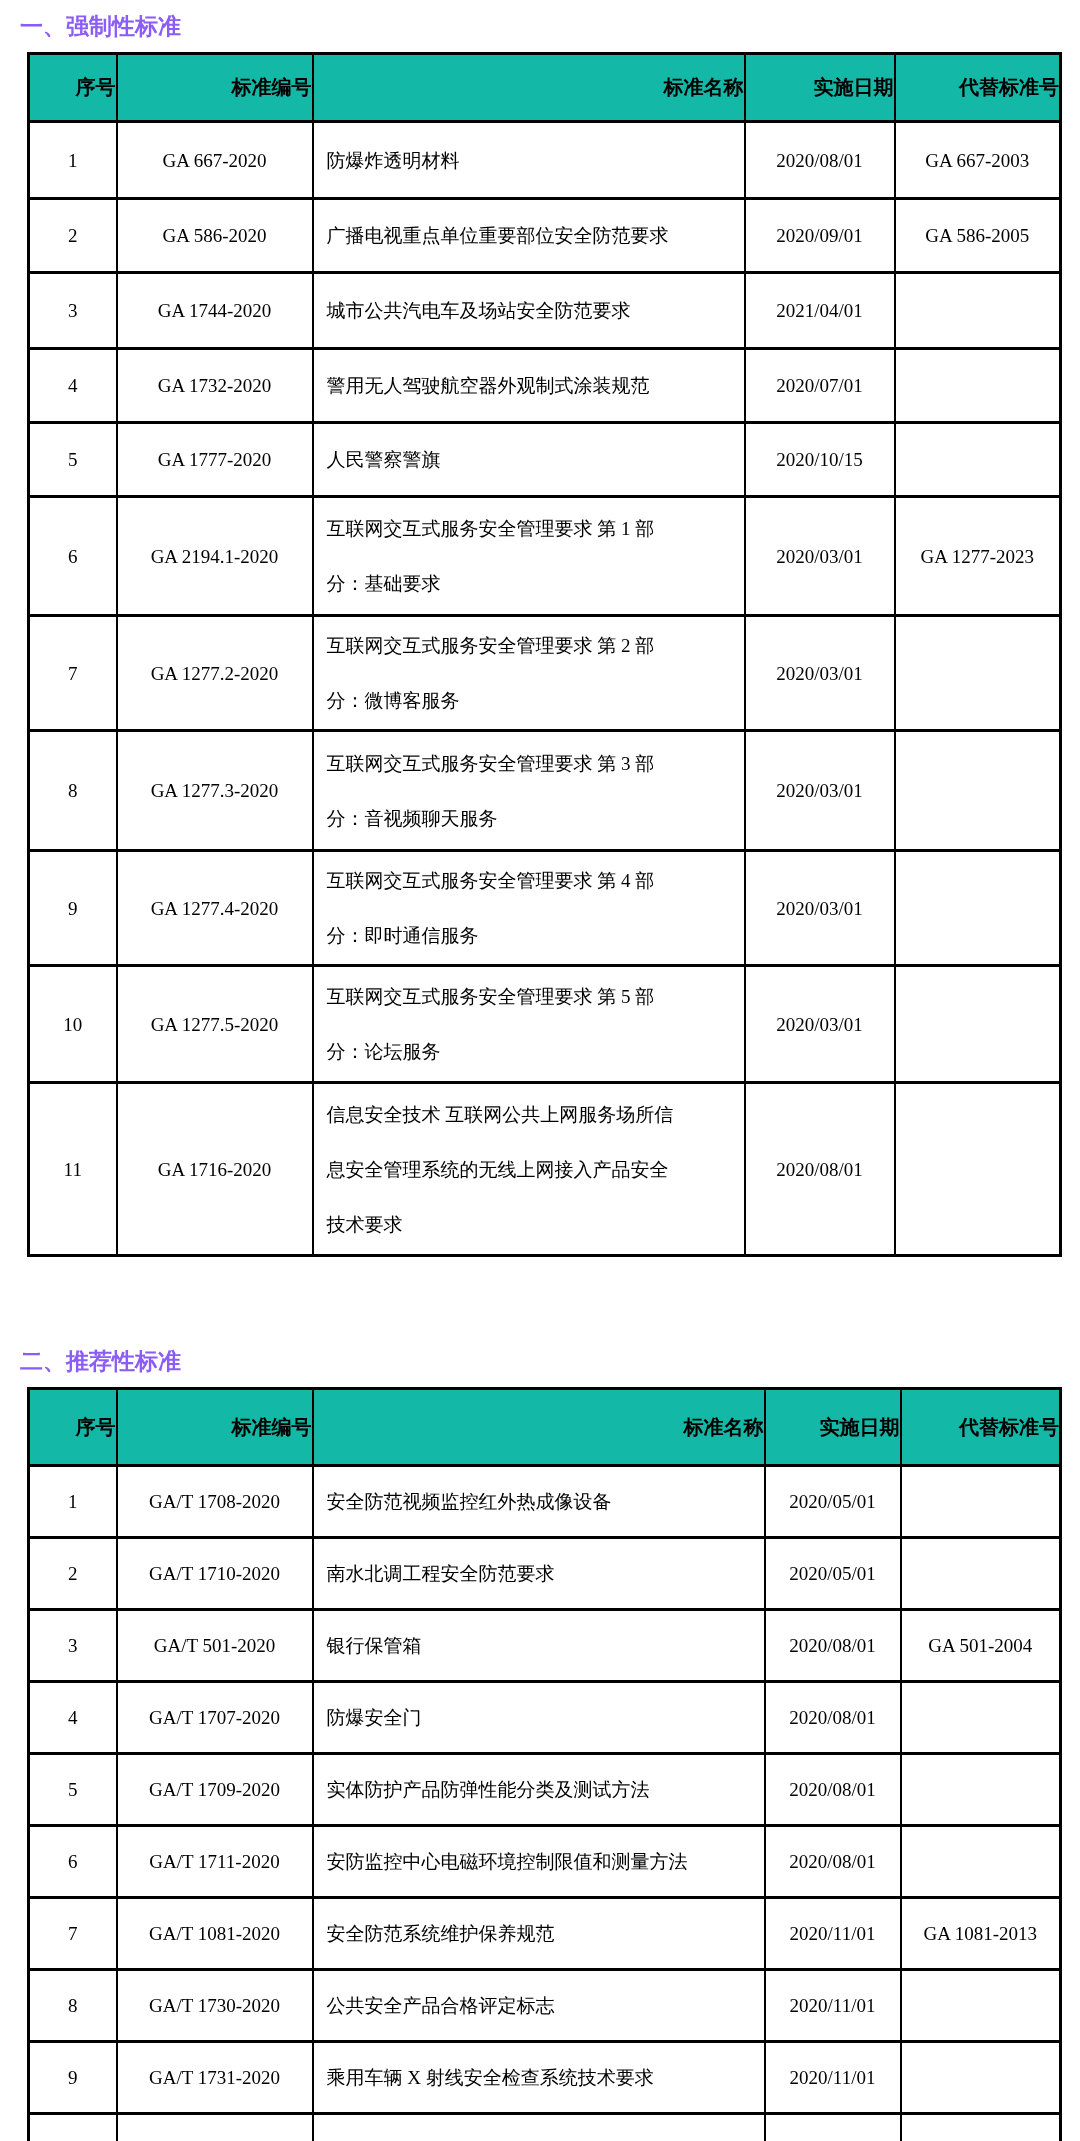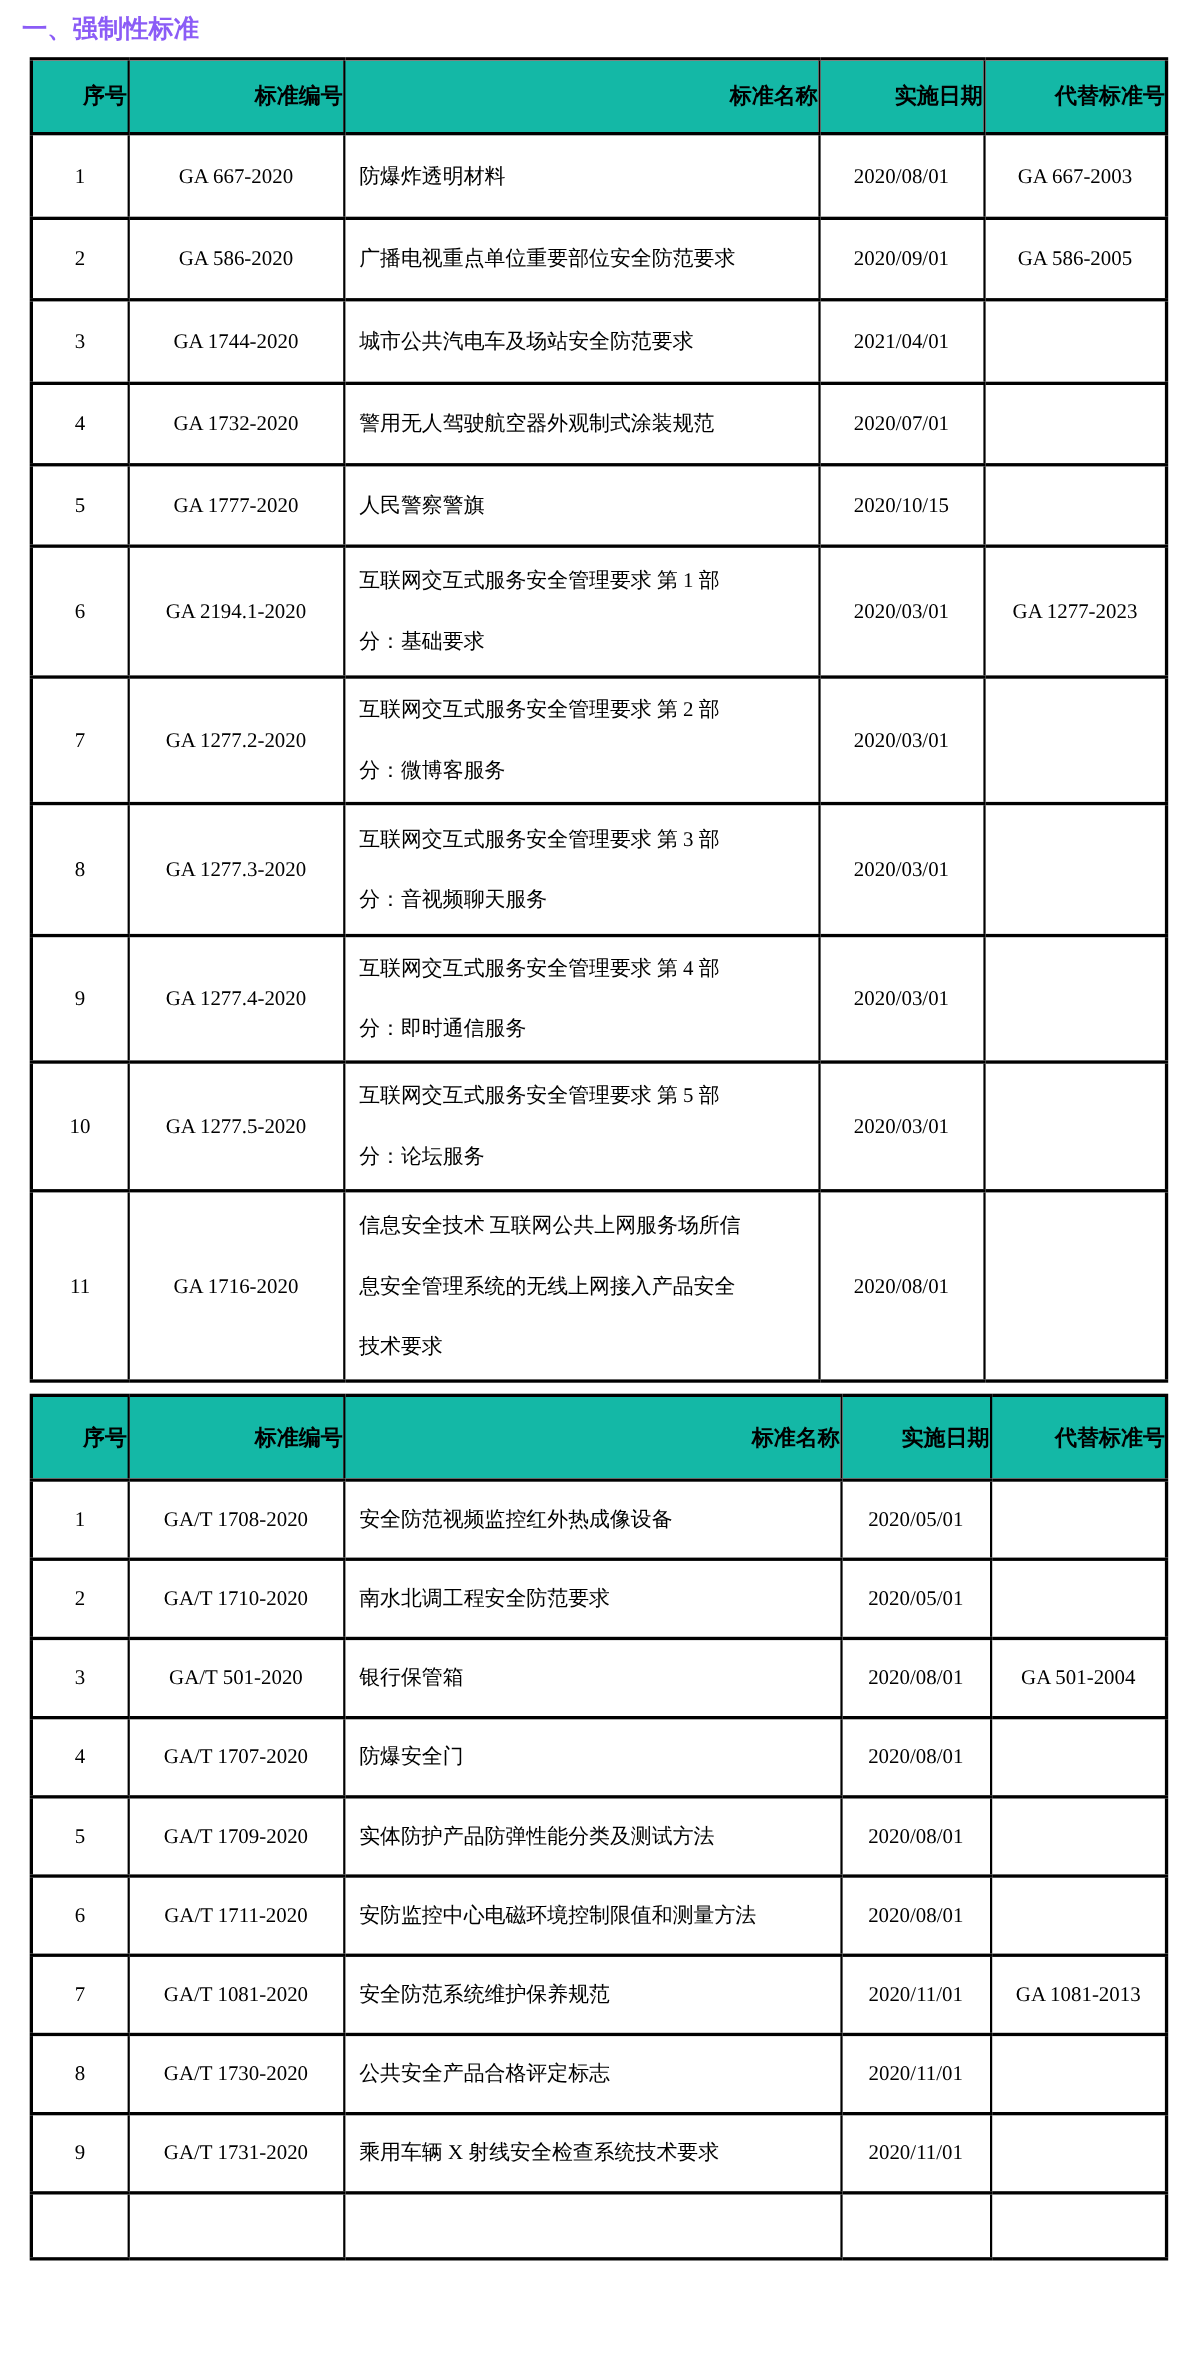--- a/index.html
+++ b/index.html
@@ -172,20 +172,21 @@
       <td>GA 1716-2020</td>
       <td class="name">信息安全技术 互联网公共上网服务场所信
 息安全管理系统的无线上网接入产品安全
 技术要求</td>
       <td>2020/08/01</td>
       <td></td>
     </tr>
   </tbody>
     </table>
 
+  <h1 class="sec-title" id="title2">二、推荐性标准</h1>
 
   <table class="std" id="t2">
     <colgroup>
       <col class="c-no">
         <col class="c-code">
         <col class="c-name">
         <col class="c-date">
         <col class="c-replaces">
     </colgroup>
     <tbody>

